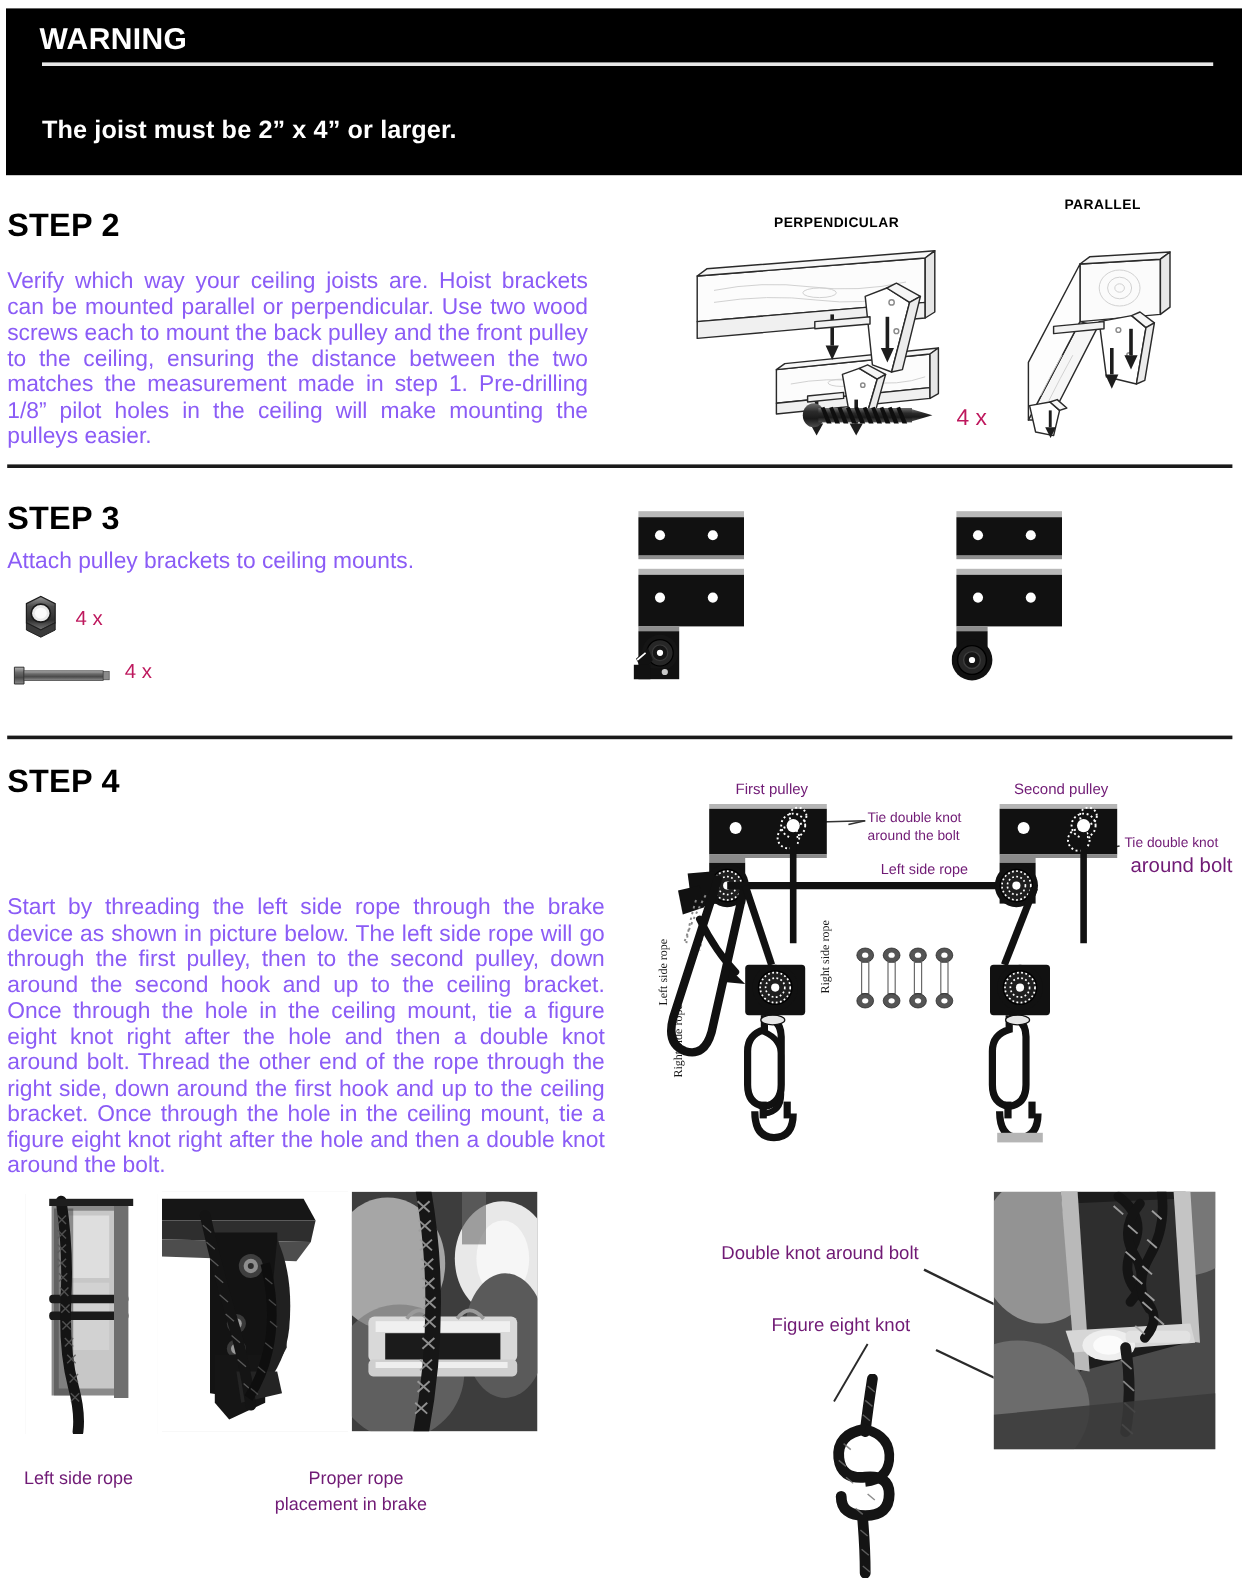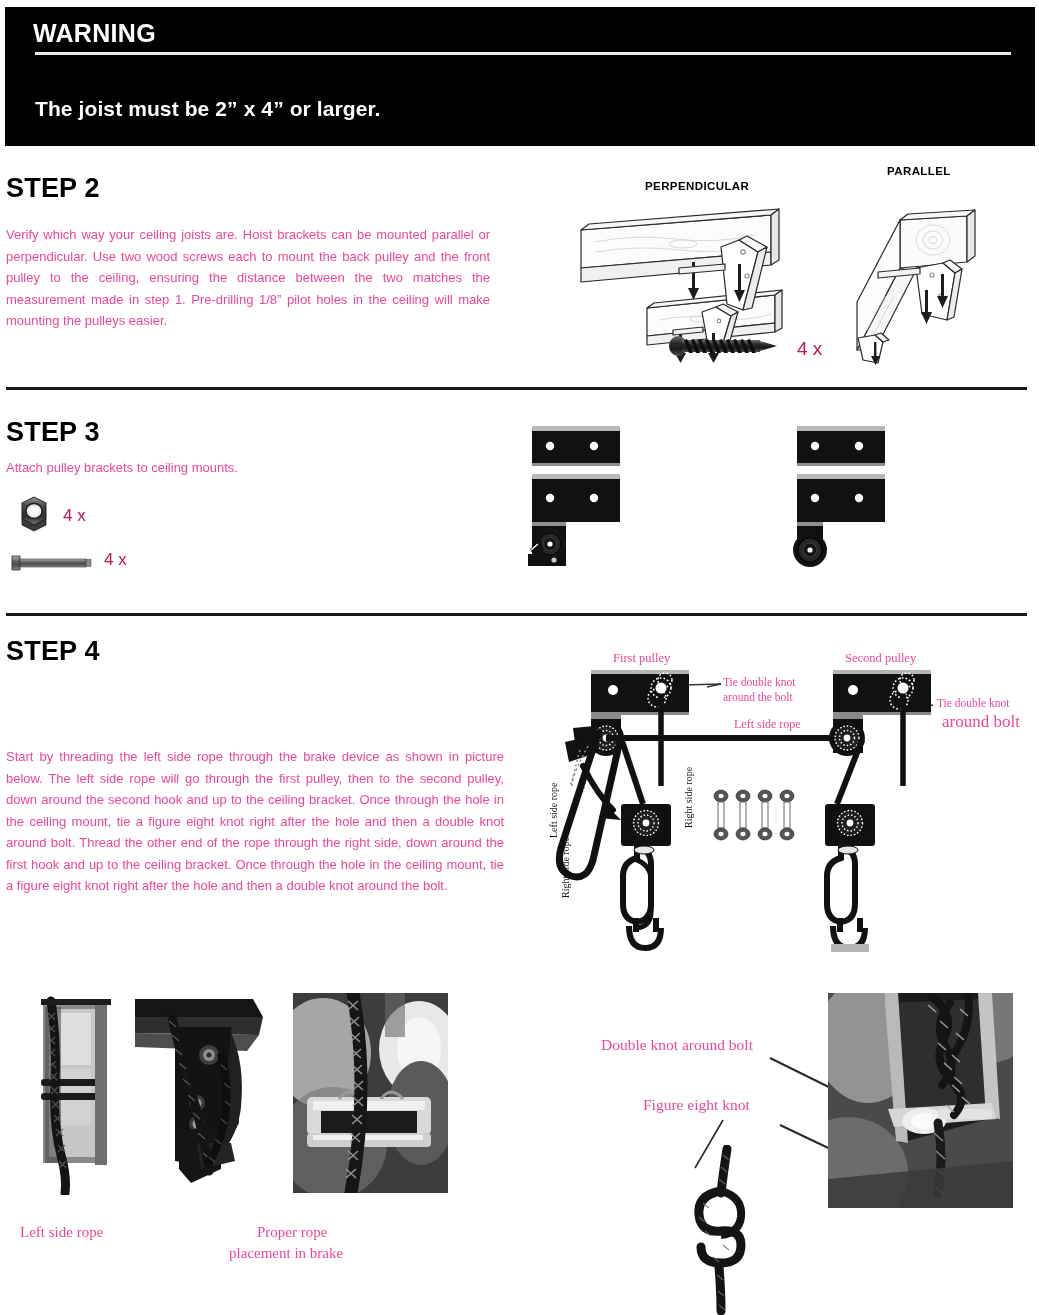--- a/index.html
+++ b/index.html
@@ -73,33 +73,33 @@
   
   .step-heading {
     position: absolute;
     font-size: 27px;
     font-weight: bold;
     color: #000000;
     letter-spacing: 0.2px;
   }
   .step-body {
     position: absolute;
-    font-size: 13px;
+    font-size: 19px;
     line-height: 21.5px;
-    color: #ec4899;
+    color: #8b5cf6;
     text-align: justify;
     font-family: "Liberation Sans", sans-serif;
   }
   .step-body.nojust { text-align: left; }
 
   
   .serif-label {
     position: absolute;
-    font-family: Liberation Serif, serif;
-    color: #ec4899;
+    font-family: Liberation Sans, sans-serif;
+    color: #701a75;
   }
   .bold-sans-label {
     position: absolute;
     font-family: "Liberation Sans", sans-serif;
     font-weight: bold;
     font-size: 11.5px;
     color: #000000;
     letter-spacing: 0.4px;
   }
   .vert-label {

